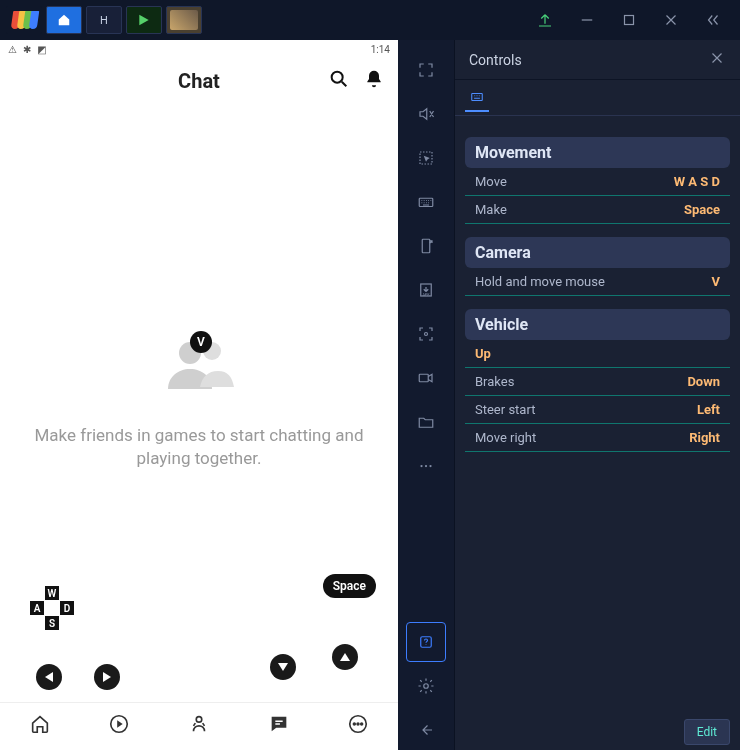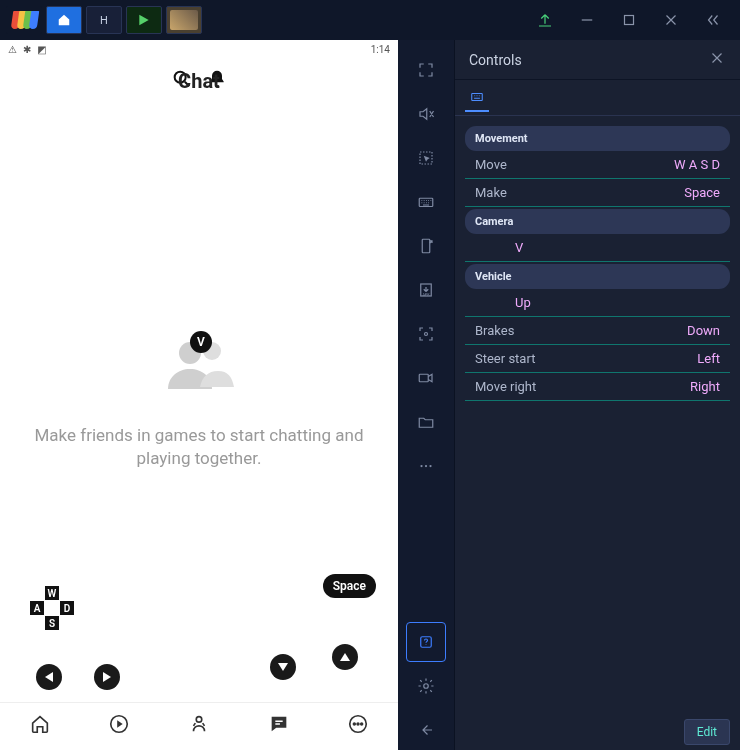--- a/index.html
+++ b/index.html
@@ -18,21 +18,21 @@
 
   .main { flex: 1; display: flex; height: calc(100% - 40px); }
 
   
   .phone { width: 398px; height: 100%; background: #0b1222; display: flex; align-items: flex-start; justify-content: center; position: relative; }
   .phone-inner { width: 398px; height: 710px; background: #fff; position: relative; overflow: hidden; }
 
   .statusbar { height: 18px; display: flex; align-items: center; justify-content: space-between; padding: 0 8px; font-size: 10px; color: #555; }
   .statusbar .left { display: flex; gap: 6px; }
 
-  .appheader { height: 46px; display: flex; align-items: center; justify-content: center; padding: 0 14px; }
+  .appheader { height: 46px; display: flex; align-items: center; justify-content: flex-end; padding: 0 14px; }
   .appheader .title { font-size: 20px; font-weight: 700; color: #222; position: absolute; left: 50%; transform: translateX(-50%); }
   .appheader .right { display: flex; gap: 14px; align-items: center; }
 
   .chat-body { position: absolute; top: 64px; bottom: 48px; left: 0; right: 0; display: flex; flex-direction: column; align-items: center; justify-content: center; }
   .people-icon { font-size: 54px; color: #c8c8c8; position: relative; }
   .chat-text { margin-top: 18px; text-align: center; color: #999; font-size: 17px; padding: 0 16px; line-height: 1.3; }
 
   .vbadge { position: absolute; top: -6px; left: 26px; width: 22px; height: 22px; background: #111; color: #fff; border-radius: 50%; display: flex; align-items: center; justify-content: center; font-size: 12px; font-weight: 600; }
 
   
@@ -61,24 +61,24 @@
   .side-btn.active { border: 1px solid #3d7dff; color: #3d7dff; }
   .side-spacer { flex: 1; }
 
   
   .panel { flex: 1; background: #1a2133; color: #cbd3e3; display: flex; flex-direction: column; border-left: 1px solid #0b1222;}
   .panel-header { height: 40px; display: flex; align-items: center; justify-content: space-between; padding: 0 14px; font-size: 14px; border-bottom: 1px solid #0d1425; }
   .panel-tabs { height: 36px; display: flex; align-items: center; padding: 0 10px; gap: 12px; border-bottom: 1px solid #2a3350; }
   .ptab { padding: 6px 4px; color: #4d8dff; border-bottom: 2px solid #4d8dff; font-size: 13px; display:flex; align-items:center; }
 
   .panel-body { flex: 1; overflow: auto; padding: 8px 10px; }
-  .section-head { background: #2d3756; color: #dfe6f5; font-weight: 700; font-size: 11px; padding: 6px 10px; border-radius: 11px; margin-top: 2px;}
+  .section-head { background: #2d3756; color: #dfe6f5; font-weight: 700; font-size: 16px; padding: 6px 10px; border-radius: 6px; margin-top: 13px;}
   .row { display: flex; padding: 6px 10px; font-size: 13px; color: #aeb7cc; border-bottom: 1px solid #0f766e; }
   .row .label { flex: 1; }
-  .row .val { color: #f0abfc; font-weight: 400; margin-left: 40px; }
+  .row .val { color: #fdba74; font-weight: 700; }
 
   .panel-footer { height: 36px; display: flex; align-items: center; justify-content: flex-end; padding: 0 10px; }
   .edit-btn { background: #2b3552; color: #5eead4; font-size: 12px; padding: 5px 12px; border-radius: 3px; cursor: pointer; border: 1px solid #3a476b; }
 
   .icon { width: 18px; height: 18px; stroke: currentColor; stroke-width: 1.6; fill: none; }
   .icon-sm { width: 14px; height: 14px; }
 
   .bs-logo { display:flex; }
   .bs-logo span { width:8px; height:18px; border-radius:2px 2px 10px 10px; transform: skewX(-8deg); margin-right:-2px;}
 </style>
@@ -334,20 +334,21 @@
           <div class="row">
             <div class="label">Move</div>
             <div class="val">W A S D</div>
           </div>
           <div class="row">
             <div class="label">Make</div>
             <div class="val">Space</div>
           </div>
           <div class="section-head">Camera</div>
           <div class="row">
+            <div class="label">Hold and move mouse</div>
             <div class="val">V</div>
           </div>
           <div class="section-head">Vehicle</div>
           <div class="row">
             <div class="val">Up</div>
           </div>
           <div class="row">
             <div class="label">Brakes</div>
             <div class="val">Down</div>
           </div>

